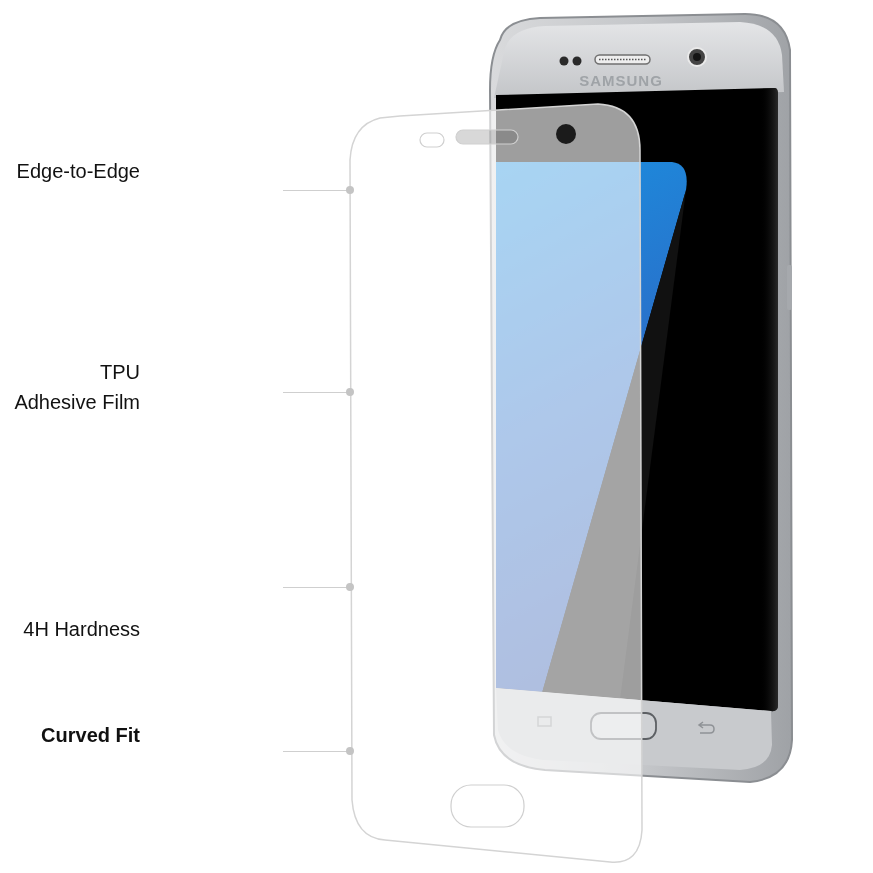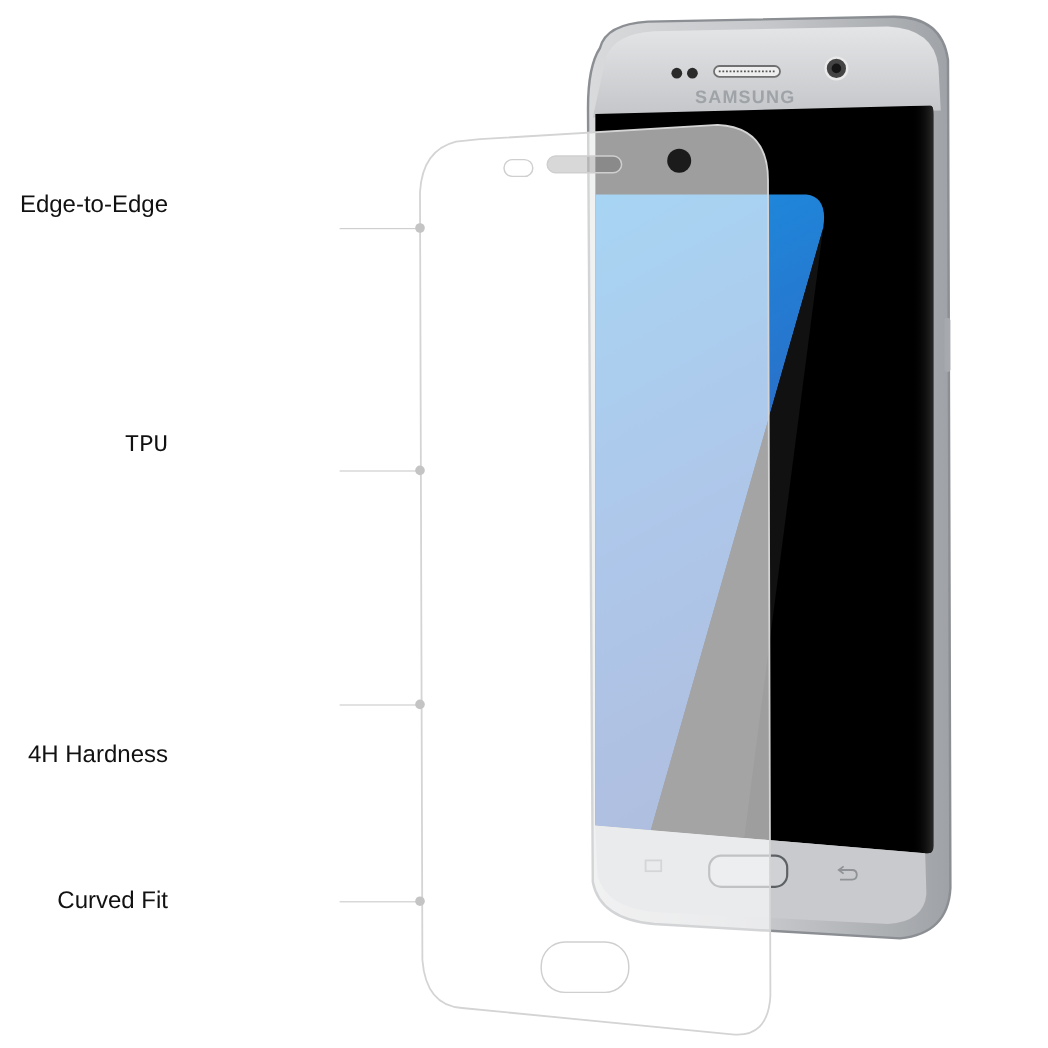--- a/index.html
+++ b/index.html
@@ -82,31 +82,32 @@
       <rect x="451" y="785" width="73" height="42" rx="20" fill="rgba(255,255,255,0.6)" stroke="#cfcfcf" stroke-width="1.2"></rect>
     </g>
   </svg>
 
   <div class="label" style="top:156px;">
     <div>Edge-to-Edge</div>
   </div>
   <div class="leader" style="left:283px; top:190px; width:67px;"></div>
   <div class="dot" style="left:346px; top:186px;"></div>
 
-  <div class="label" style="top:357px;font-family:Liberation Mono, monospace;">
+  <div class="label" style="top:357px;">
     <div>TPU</div>
+    <div>Adhesive Film</div>
   </div>
   <div class="leader" style="left:283px; top:392px; width:67px;"></div>
   <div class="dot" style="left:346px; top:388px;"></div>
 
   <div class="label" style="top:572px;margin-top:42px;">
     <div>4H Hardness</div>
   </div>
   <div class="leader" style="left:283px; top:587px; width:67px;"></div>
   <div class="dot" style="left:346px; top:583px;"></div>
 
-  <div class="label" style="top:736px;">
+  <div class="label" style="top:720px;font-weight:bold;">
     <div>Curved Fit</div>
   </div>
   <div class="leader" style="left:283px; top:751px; width:67px;"></div>
   <div class="dot" style="left:346px; top:747px;"></div>
 
 </div>
 
 </body></html>

